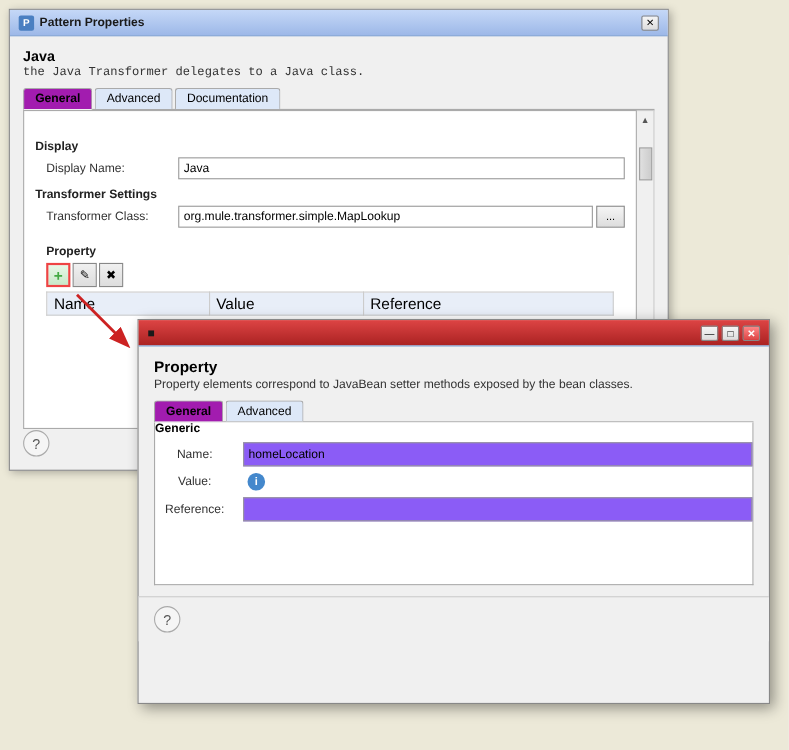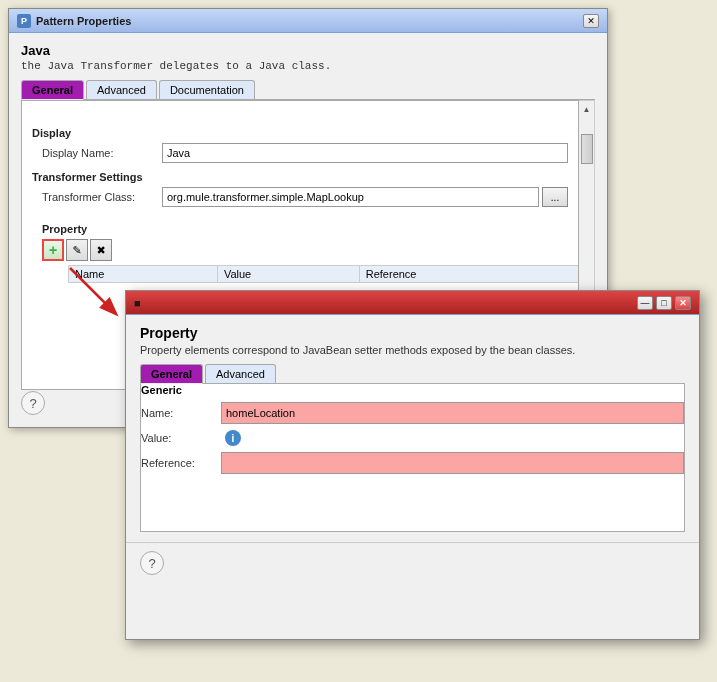--- a/index.html
+++ b/index.html
@@ -202,22 +202,22 @@
       font-size: 11px;
     }
     .toolbar-btn-icon-delete {
       font-size: 11px;
     }
 
     
     .prop-table {
       width: calc(100% - 10px);
       border-collapse: collapse;
-      font-size: 11px;
-      margin-left: 26px;
+      font-size: 14px;
+      margin-left: 0;
     }
     .prop-table th {
       background: #e8eef8;
       border: 1px solid #ccc;
       padding: 2px 6px;
       text-align: left;
       font-weight: normal;
     }
     .scrollbar {
       width: 16px;
@@ -306,30 +306,30 @@
 
     .prop-form-row {
       display: flex;
       align-items: center;
       margin-bottom: 6px;
     }
     .prop-form-label {
       font-size: 11px;
       color: #333;
       min-width: 80px;
-      text-align: left;
+      text-align: center;
       padding-right: 8px;
     }
     .prop-form-input {
       flex: 1;
       height: 22px;
       border: 1px solid #999;
       padding: 1px 4px;
       font-size: 11px;
-      background: #fca5a5;
+      background: #8b5cf6;
     }
     .prop-form-input-blue {
       background: #e8f4ff;
       border-color: #88aacc;
     }
     .info-icon {
       width: 16px;
       height: 16px;
       border-radius: 50%;
       background: #4488cc;

